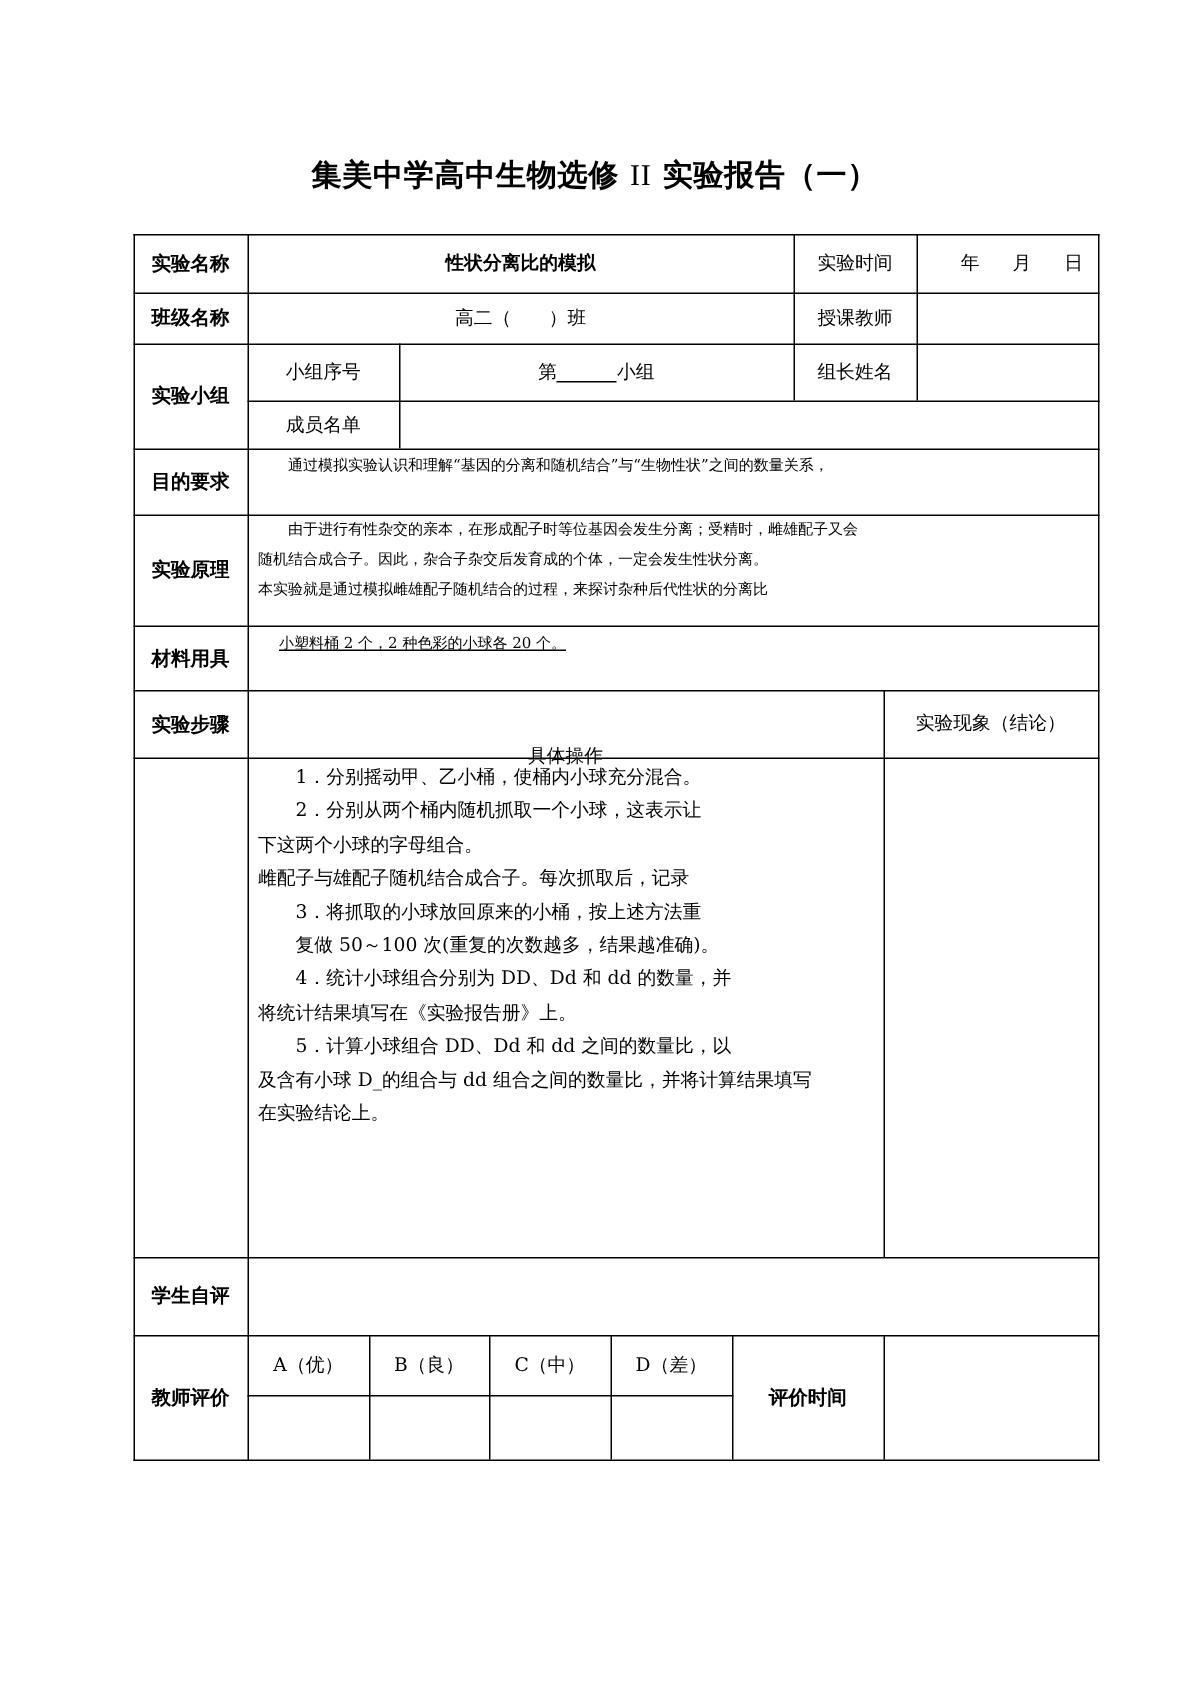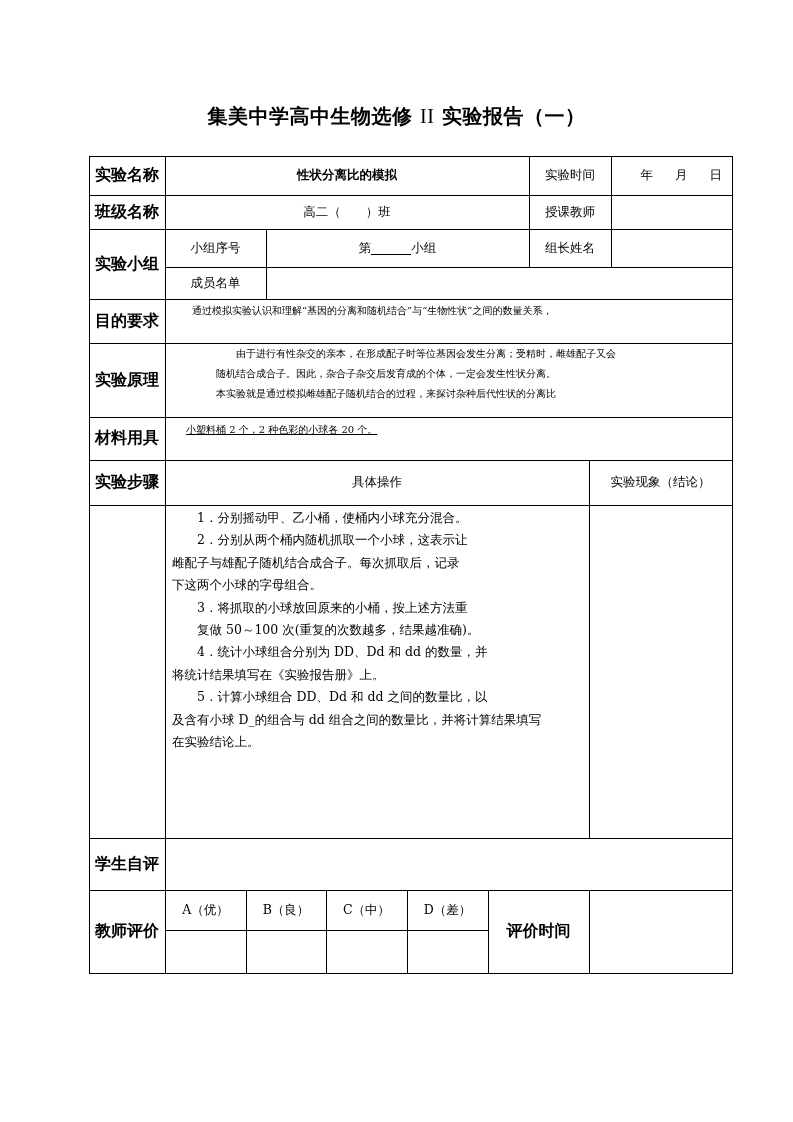--- a/index.html
+++ b/index.html
@@ -4,21 +4,21 @@
 <style>
   html, body { margin: 0; padding: 0; background: #ffffff; }
   body { width: 793px; height: 1122px; position: relative; overflow: hidden;
          font-family: "DejaVu Serif", "Liberation Serif", serif; color: #000; }
   .title { position: absolute; left: 0; width: 793px; top: 103px; text-align: center;
            font-family: "DejaVu Sans", "Liberation Sans", sans-serif; font-weight: bold;
            font-size: 20px; letter-spacing: 0.5px; }
   .title .roman { font-family: "Liberation Serif", serif; font-weight: normal; }
   .cell { position: absolute; box-sizing: border-box; display: flex; align-items: center;
           justify-content: center; font-size: 12.5px; }
-  .lbl { font-family: "DejaVu Sans", "Liberation Sans", sans-serif; font-weight: bold; font-size: 16px; }
+  .lbl { font-family: "DejaVu Sans", "Liberation Sans", sans-serif; font-weight: bold; font-size: 13px; }
   .hl { position: absolute; height: 1px; background: #000; }
   .vl { position: absolute; width: 1px; background: #000; }
   .para { position: absolute; font-size: 10px; line-height: 20px; }
   .indent { text-indent: 2em; }
   .steps { position: absolute; left: 172px; top: 507px; width: 415px; font-size: 12.5px; line-height: 22.4px; }
   .steps div { white-space: nowrap; }
   .blank { display: inline-block; width: 40px; border-bottom: 1px solid #000; height: 13px; vertical-align: baseline; }
   .date span { margin-left: 22px; }
 </style>
 </head>
@@ -81,38 +81,38 @@
 <div class="cell" style="left:611px;top:229px;width:121px;height:38px;"></div>
 <div class="cell" style="left:165px;top:267px;width:101px;height:32px;">成员名单</div>
 <div class="cell" style="left:266px;top:267px;width:466px;height:32px;"></div>
 
 <div class="cell lbl" style="left:89px;top:299px;width:76px;height:44px;">目的要求</div>
 <div class="para" style="left:172px;top:301px;width:560px;">
   <div class="indent" style="white-space:nowrap;">通过模拟实验认识和理解“基因的分离和随机结合”与“生物性状”之间的数量关系，</div>
 </div>
 
 <div class="cell lbl" style="left:89px;top:343px;width:76px;height:74px;">实验原理</div>
-<div class="para" style="left:172px;top:344px;width:560px;margin-left:44px;">
+<div class="para" style="left:172px;top:344px;width:560px;">
   <div class="indent" style="white-space:nowrap;">由于进行有性杂交的亲本，在形成配子时等位基因会发生分离；受精时，雌雄配子又会</div>
   <div>随机结合成合子。因此，杂合子杂交后发育成的个体，一定会发生性状分离。</div>
   <div>本实验就是通过模拟雌雄配子随机结合的过程，来探讨杂种后代性状的分离比</div>
 </div>
 
 <div class="cell lbl" style="left:89px;top:417px;width:76px;height:43px;">材料用具</div>
 <div class="para" style="left:186px;top:420px;width:540px;text-decoration:underline;">小塑料桶 2 个，2 种色彩的小球各 20 个。</div>
 
 <div class="cell lbl" style="left:89px;top:460px;width:76px;height:45px;">实验步骤</div>
-<div class="cell" style="left:165px;top:460px;width:424px;height:45px;">具体操作</div>
+<div class="cell" style="left:165px;top:482px;width:424px;height:45px;">具体操作</div>
 <div class="cell" style="left:589px;top:460px;width:143px;height:45px;">实验现象（结论）</div>
 
 <div class="steps">
   <div>　　1．分别摇动甲、乙小桶，使桶内小球充分混合。</div>
   <div>　　2．分别从两个桶内随机抓取一个小球，这表示让</div>
+  <div>下这两个小球的字母组合。</div>
   <div>雌配子与雄配子随机结合成合子。每次抓取后，记录</div>
-  <div>下这两个小球的字母组合。</div>
   <div>　　3．将抓取的小球放回原来的小桶，按上述方法重</div>
   <div>　　复做 50～100 次(重复的次数越多，结果越准确)。</div>
   <div>　　4．统计小球组合分别为 DD、Dd 和 dd 的数量，并</div>
   <div>将统计结果填写在《实验报告册》上。</div>
   <div>　　5．计算小球组合 DD、Dd 和 dd 之间的数量比，以</div>
   <div>及含有小球 D_的组合与 dd 组合之间的数量比，并将计算结果填写</div>
   <div>在实验结论上。</div>
 </div>
 <div class="cell" style="left:589px;top:505px;width:143px;height:333px;"></div>
 

